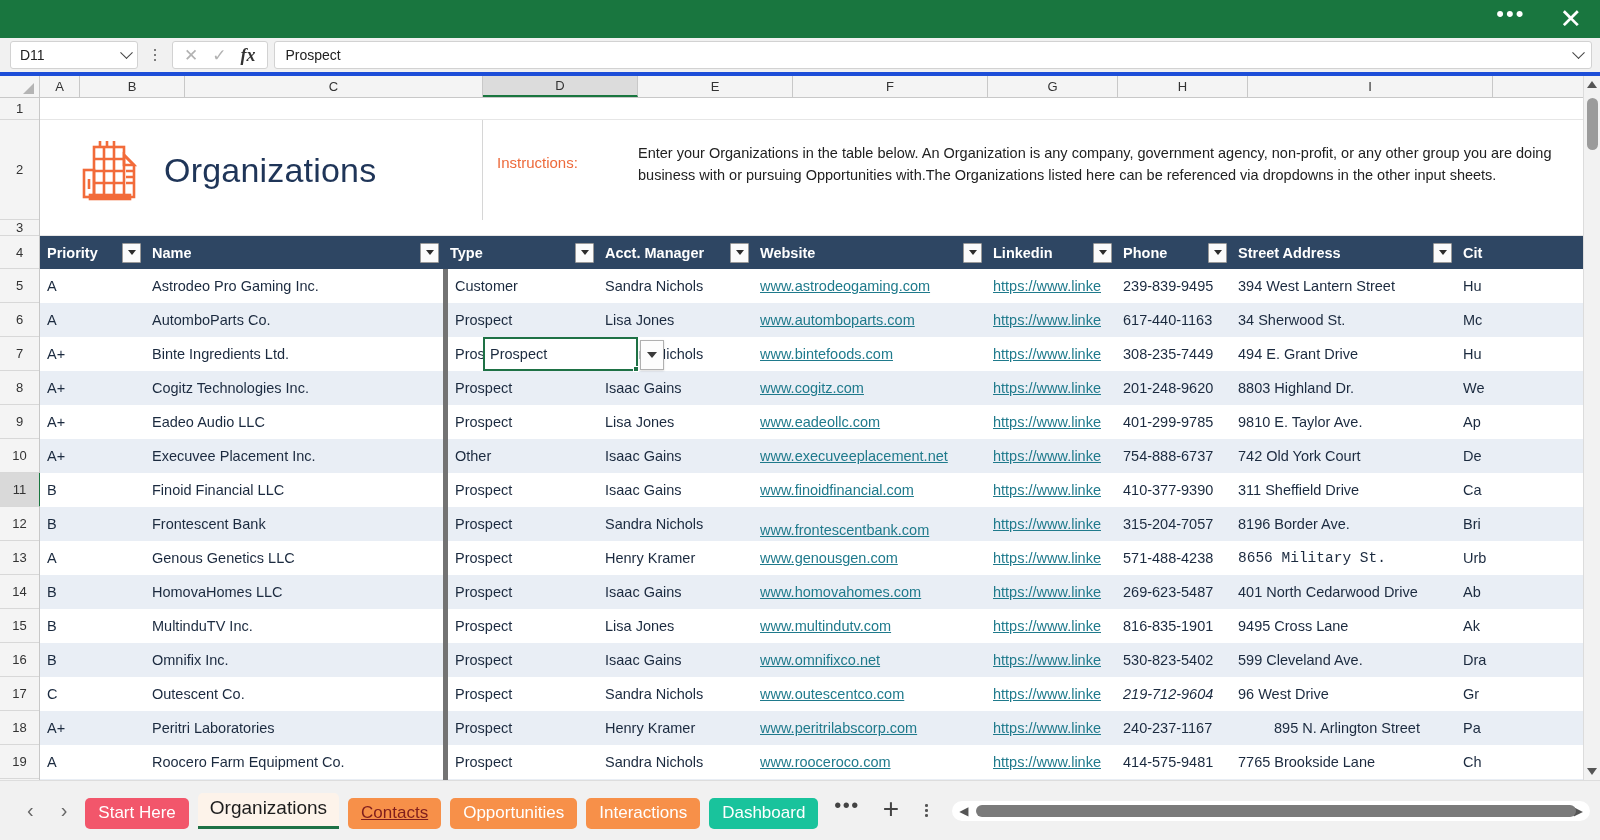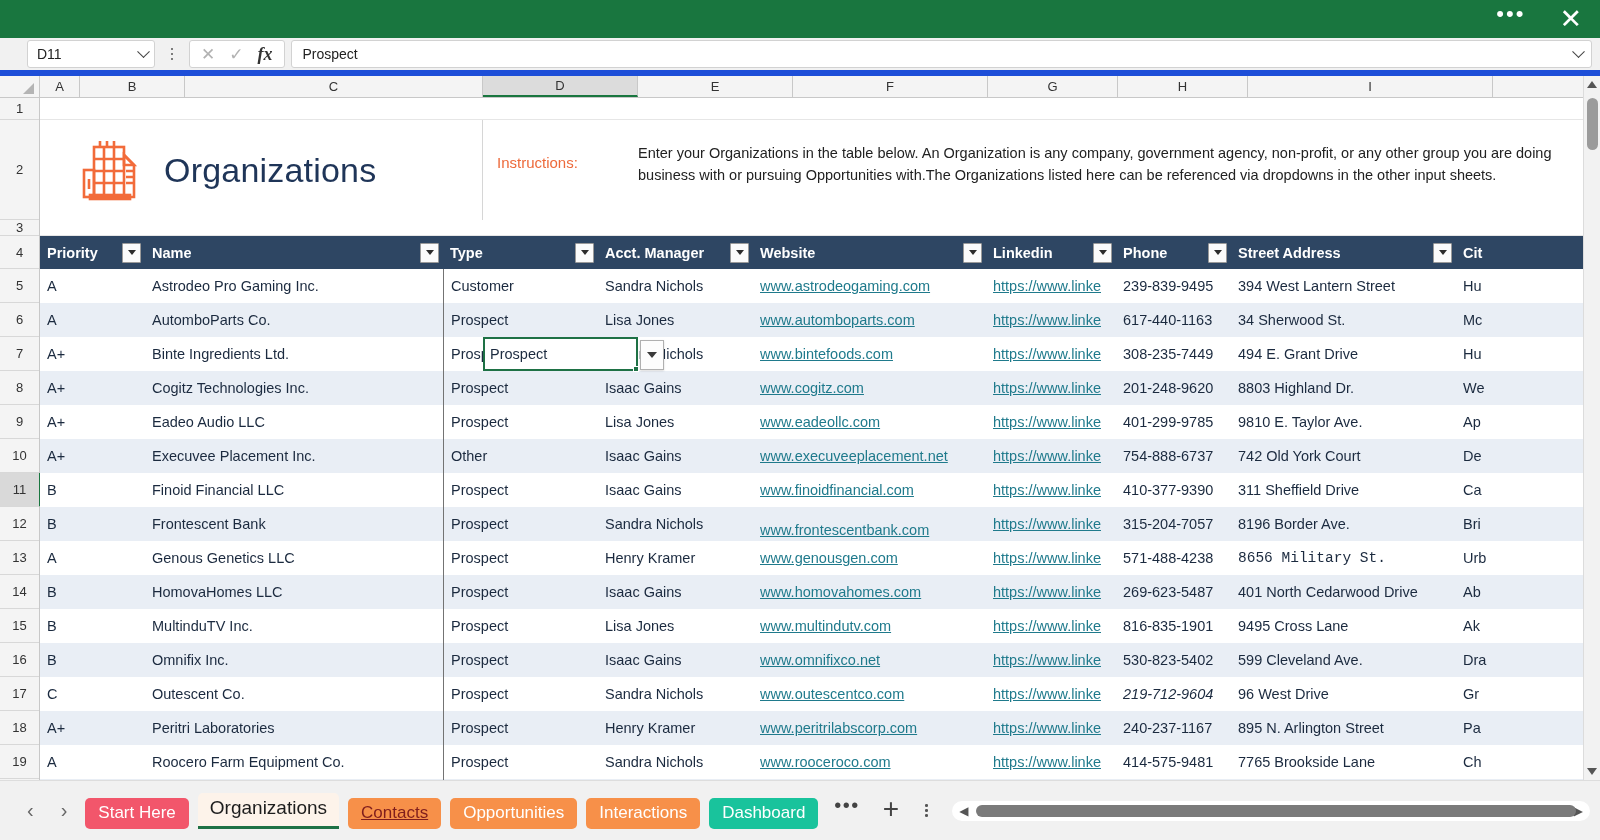--- a/index.html
+++ b/index.html
@@ -15,22 +15,22 @@
     display: flex; align-items: center; justify-content: flex-end;
     padding-right: 18px; gap: 34px;
   }
   .tb-btn { color: #fff; cursor: pointer; line-height: 1; user-select: none; }
   .tb-dots { font-size: 22px; letter-spacing: 2px; position: relative; top: -5px; }
   .tb-close { font-size: 27px; font-weight: 300; }
 
   
   .formulabar {
     height: 38px; background: #f1f1f1;
-    display: flex; align-items: center; padding: 0 8px 0 27px; gap: 6px;
-    border-bottom: 6px solid #1d4ed8;
+    display: flex; align-items: center; padding: 0 8px 0 10px; gap: 6px;
+    border-bottom: 4px solid #1d4ed8;
   }
   .namebox {
     width: 128px; height: 28px; background: #fff; border: 1px solid #d2d2d2;
     border-radius: 3px; display: flex; align-items: center;
     padding: 0 6px 0 9px; font-size: 14px; color: #222;
     justify-content: space-between; cursor: pointer;
   }
   .chev { width: 9px; height: 9px; border-right: 1.6px solid #444;
           border-bottom: 1.6px solid #444; transform: rotate(45deg) translate(-2px,-2px); }
   .kebab { width: 16px; display:flex; flex-direction:column; align-items:center;
@@ -103,21 +103,21 @@
     border-radius: 1px; display: flex; align-items: center; justify-content: center; cursor: pointer;
   }
   .fbtn::after { content:""; border-style: solid; border-width: 5px 4px 0 4px;
                  border-color: #2b2b2b transparent transparent transparent; }
 
   .trow { display: flex; height: 34px; font-size: 14.5px; color: #1b2a3f; }
   .trow.alt { background: #e9eef5; }
   .trow .cell { display: flex; align-items: center; padding-left: 7px;
                 overflow: hidden; white-space: nowrap; }
   .lnk { color: #1f7a8c; text-decoration: underline; cursor: pointer; }
-  .sep { border-left: 1px solid #737373; }
+  .sep { border-left: 5px solid #737373; }
 
   
   .selcell {
     position: absolute; border: 2px solid #1e7145; background: #fff;
     display: flex; align-items: center; padding-left: 5px;
     font-size: 14.5px; color: #1b2a3f; z-index: 6;
   }
   .fill { position: absolute; right: -3px; bottom: -3px; width: 6px; height: 6px;
           background: #1e7145; border: 1px solid #fff; }
   .dropbtn {
@@ -693,21 +693,21 @@
             </div>
             <div class="cell" style="width: 233px;">
               <span class="lnk">www.peritrilabscorp.com</span>
             </div>
             <div class="cell" style="width: 130px;">
               <span class="lnk">https://www.linke</span>
             </div>
             <div class="cell" style="width: 115px;">
               <span>240-237-1167</span>
             </div>
-            <div class="cell" style="width: 225px;">
+            <div class="cell" style="width: 225px; justify-content: center;">
               <span>895 N. Arlington Street</span>
             </div>
             <div class="cell" style="width: 80px;">
               <span>Pa</span>
             </div>
           </div>
           <div class="trow">
             <div class="cell" style="width: 105px;">
               <span>A</span>
             </div>

